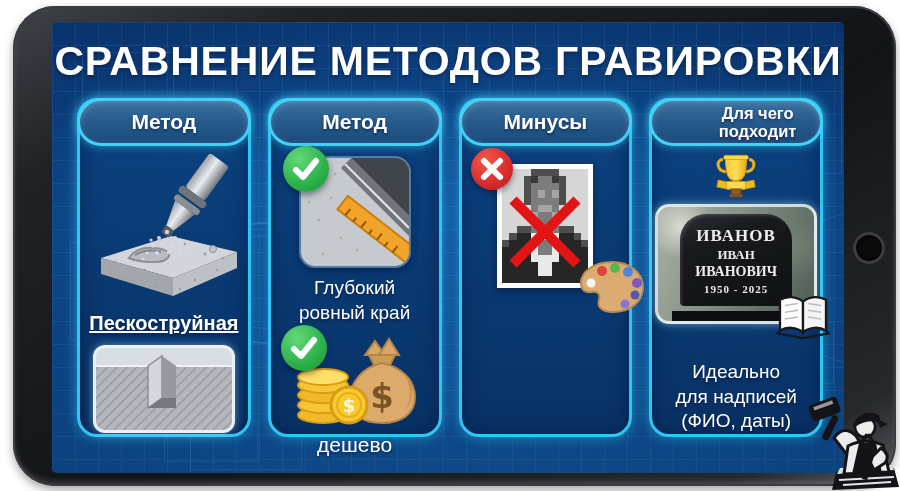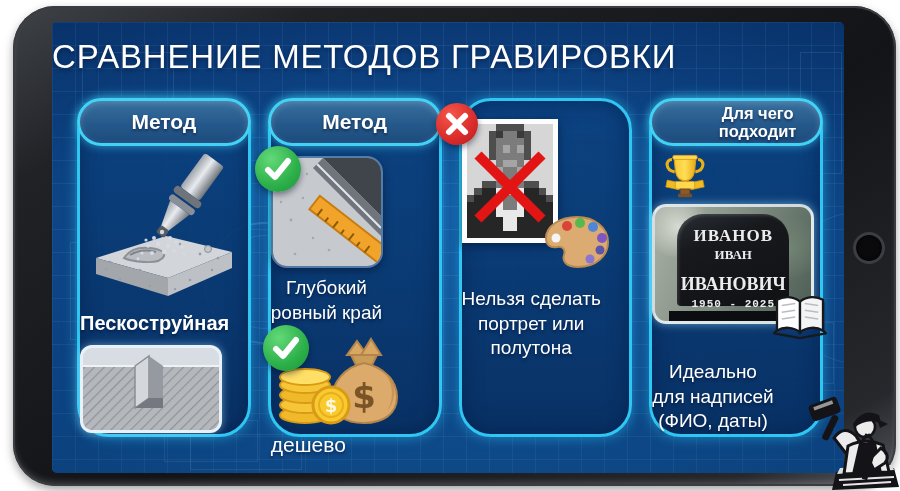--- a/index.html
+++ b/index.html
@@ -20,44 +20,44 @@
     background-image:linear-gradient(rgba(130,200,255,.13) 1px,transparent 1px),
                      linear-gradient(90deg,rgba(130,200,255,.13) 1px,transparent 1px);
     background-size:23px 23px;}
   .vignette{position:absolute;inset:0;
     background:radial-gradient(ellipse 85% 75% at 50% 42%,rgba(60,140,220,.10) 0%,rgba(2,18,50,.38) 100%);}
   .bp{position:absolute;border:2px solid rgba(110,195,255,.30);}
   .bp-circle{border-radius:50%;}
   .bp-thin{border-width:1px;border-color:rgba(110,195,255,.22);}
 
   
-  .title{position:absolute;top:16px;left:0;width:100%;color:#ffffff;
-    font-size:33px;font-weight:400;letter-spacing:.8px;text-shadow:0 2px 4px rgba(0,10,40,.45);}
+  .title{position:absolute;top:16px;left:0;width:100%;text-align:center;color:#ffffff;
+    font-size:41px;font-weight:700;letter-spacing:.8px;text-shadow:0 2px 4px rgba(0,10,40,.45);}
 
   
   .cols{position:absolute;left:25px;right:21px;top:76px;height:339px;display:flex;gap:17px;}
-  .col{position:relative;flex:1;border:3px solid #2fc6f3;border-radius:32px;
+  .col{position:relative;flex:1;border:3px solid #2fc6f3;border-radius:20px;
     background:linear-gradient(180deg,rgba(11,66,128,.92) 0%,rgba(8,48,99,.94) 100%);
     box-shadow:0 0 13px rgba(47,198,243,.55), inset 0 0 20px rgba(0,25,65,.55);
-    display:flex;flex-direction:column;align-items:flex-start;}
+    display:flex;flex-direction:column;align-items:center;}
   .pill{margin:-3px -3px 0 -3px;align-self:stretch;border:3px solid #41d2f6;border-radius:30px;
     background:linear-gradient(180deg,#37709f 0%,#26598b 55%,#1c4b7d 100%);
     box-shadow:0 0 10px rgba(65,210,246,.65), inset 0 2px 6px rgba(255,255,255,.18);
     min-height:42px;display:flex;align-items:center;justify-content:center;}
   .pill span{color:#fff;font-size:21px;font-weight:700;text-align:center;line-height:1.12;white-space:pre-line;
     text-shadow:0 2px 3px rgba(0,10,40,.5);}
   .pill.small span{font-size:16.5px;margin-left:43px;}
 
   .caption{color:#fff;font-weight:400;font-size:19px;line-height:1.3;text-align:center;white-space:pre-line;
     text-shadow:0 2px 3px rgba(0,10,40,.5);}
   .label{color:#fff;font-weight:700;font-size:20px;text-align:center;text-shadow:0 2px 3px rgba(0,10,40,.5);}
 
   
   .sandblast{margin-top:8px;width:158px;height:150px;}
-  .method-label{margin-top:8px;}
+  .method-label{margin-top:8px;text-decoration:underline;}
   .groove-box{margin-top:10px;width:136px;height:82px;border-radius:12px;border:3px solid rgba(235,245,252,.85);
     background:#d7dde3;box-shadow:0 0 9px rgba(160,220,255,.55);overflow:hidden;}
 
   
   .pro-item{position:relative;margin-top:10px;}
   .pro-img{width:108px;height:108px;border-radius:16px;overflow:hidden;box-shadow:0 3px 8px rgba(0,10,40,.45);
     border:2px solid rgba(220,240,255,.35);}
   .badge-check{position:absolute;left:-16px;top:-10px;width:46px;height:46px;border-radius:50%;
     background:radial-gradient(circle at 35% 28%,#63d978 0%,#2cb04a 60%,#1f9439 100%);
     box-shadow:0 3px 6px rgba(0,10,40,.45);display:flex;align-items:center;justify-content:center;}
@@ -88,22 +88,22 @@
     background:radial-gradient(circle,rgba(120,140,120,.7),rgba(120,140,120,0) 70%);}
   .headstone{position:absolute;left:50%;transform:translateX(-50%);top:7px;width:112px;height:92px;
     background:linear-gradient(160deg,#2a2e34 0%,#17191d 30%,#101114 100%);
     border-radius:26px 26px 4px 4px;box-shadow:inset 2px 2px 3px rgba(255,255,255,.12);}
   .headstone-base{position:absolute;left:50%;transform:translateX(-50%);bottom:0;width:128px;height:10px;
     background:#0c0d10;}
   .hs-text{position:absolute;top:12px;left:0;width:100%;text-align:center;color:#ececec;
     font-family:"Liberation Serif","DejaVu Serif",serif;font-weight:700;}
   .hs-l1{font-size:17px;letter-spacing:1px;}
   .hs-l2{font-size:13px;margin-top:1px;}
-  .hs-l3{font-size:18px;margin-top:11px;}
-  .hs-l4{font-size:11px;margin-top:3px;letter-spacing:1px;font-family:Liberation Mono, monospace;}
+  .hs-l3{font-size:14px;margin-top:1px;}
+  .hs-l4{font-size:11px;margin-top:3px;letter-spacing:1px;}
   .book{position:absolute;right:-14px;bottom:-16px;}
   .fit-caption{margin-top:36px;}
 
   
   .logo{position:absolute;left:806px;top:394px;}
 </style>
 </head>
 <body>
 
 <div class="page">
@@ -284,20 +284,23 @@
               <svg viewBox="0 0 46 46" width="46" height="46">
                   <polyline points="13,24 20,31 33,15" fill="none" stroke="#fff" stroke-width="6" stroke-linecap="round" stroke-linejoin="round"></polyline>
                 </svg>
             </div>
           </div>
 
           <div class="caption cheap-caption">дешево</div>
         </section>
 
         <section class="col">
+          <div class="pill">
+            <span>Минусы</span>
+          </div>
 
           <div class="portrait-wrap">
             <div class="portrait-frame">
               <svg id="pixel-portrait" viewBox="0 0 12 16" width="86" height="114" style="shape-rendering:crispEdges;display:block;">
                   <rect x="0" y="0" width="1.02" height="1.02" fill="#d6d6d6"></rect>
                   <rect x="1" y="0" width="1.02" height="1.02" fill="#d6d6d6"></rect>
                   <rect x="2" y="0" width="1.02" height="1.02" fill="#d6d6d6"></rect>
                   <rect x="3" y="0" width="1.02" height="1.02" fill="#d6d6d6"></rect>
                   <rect x="4" y="0" width="1.02" height="1.02" fill="#4e4e4e"></rect>
                   <rect x="5" y="0" width="1.02" height="1.02" fill="#4e4e4e"></rect>
@@ -508,23 +511,20 @@
               <circle cx="12" cy="23" r="4.5" fill="#f5f5f5"></circle>
               <circle cx="23" cy="11" r="5" fill="#d94436"></circle>
               <circle cx="36" cy="8" r="5" fill="#57b94c"></circle>
               <circle cx="49" cy="12" r="5" fill="#4f86d8"></circle>
               <circle cx="58" cy="23" r="5" fill="#7e57c2"></circle>
               <circle cx="56" cy="35" r="4.5" fill="#5d55a8"></circle>
               <circle cx="46" cy="44" r="4.5" fill="#8a76d0"></circle>
             </svg>
           </div>
 
-          <div class="caption cons-caption">Нельзя сделать
-портрет или
-полутона</div>
         </section>
 
         <section class="col">
           <div class="pill small">
             <span>Для чего
 подходит</span>
           </div>
 
           <svg class="trophy" viewBox="0 0 66 64" width="66" height="62">
             <defs>

